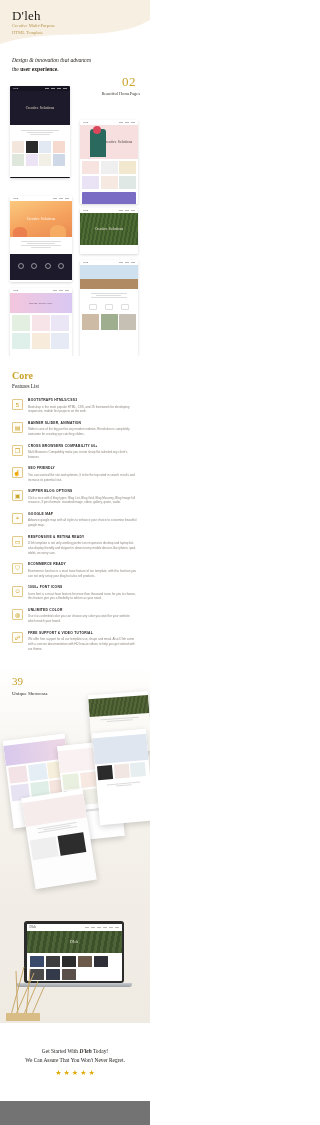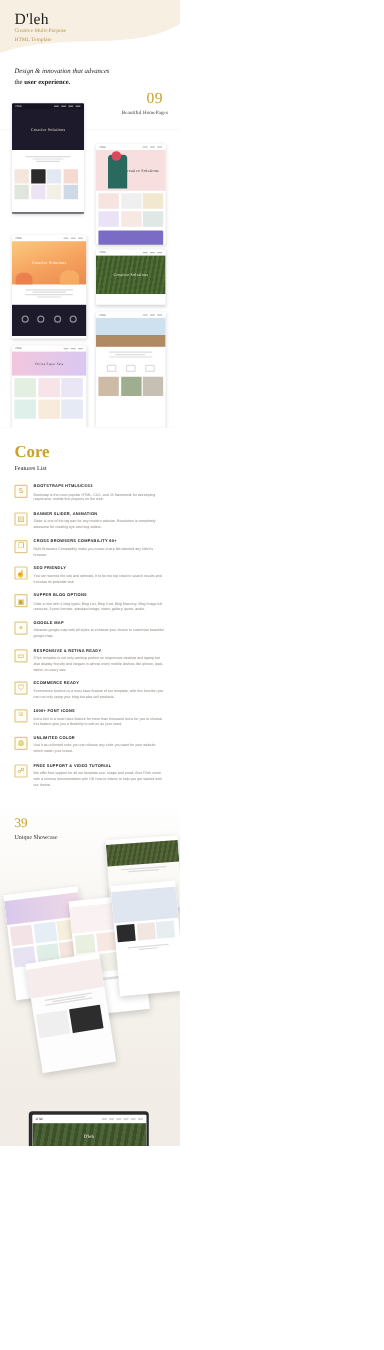--- a/index.html
+++ b/index.html
@@ -3,21 +3,21 @@
 <meta charset="utf-8">
 <style>
   * { box-sizing: border-box; margin: 0; padding: 0; }
   html, body { width: 150px; }
   body {
     width: 150px; height: 1125px;
     background: #ffffff;
     font-family: "Liberation Sans", sans-serif;
     overflow: hidden; position: relative;
   }
-  .page { width: 150px; height: 955px; position: relative; overflow: hidden; background:#e5e5e5; }
+  .page { width: 150px; height: 1125px; position: relative; overflow: hidden; background:#737373; }
 
   
   .hero { position: relative; width: 150px; height: 108px; background: #ffffff; overflow: hidden; }
   .hero-curve { position: absolute; left: 0; top: 0; width: 150px; height: 50px; }
   .brand-title {
     position: absolute; left: 12px; top: 8px;
     font-family: "Liberation Serif", serif;
     font-size: 13px; color: #1c1c1c; letter-spacing: .2px;
   }
   .brand-sub {
@@ -63,21 +63,21 @@
   .lines { padding: 3px 6px; }
   .lines i { display: block; height: .8px; background: #dcdcdc; margin-bottom: 1.2px; border-radius: 2px; }
   .lines i.s { width: 55%; margin-left: 22%; }
   .lines i.m { width: 80%; margin-left: 10%; }
   .lines i.c { width: 40%; margin-left: 30%; }
   .dots-row { display:flex; justify-content:space-around; padding: 3px 4px; }
   .dots-row u { display:block; width:6px; height:6px; border-radius:50%; border:.5px solid rgba(255,255,255,.5); text-decoration:none; }
 
   
   .core { position: relative; padding: 14px 12px 6px; background:#fff; }
-  .core-title { font-family:"Liberation Serif",serif; font-size: 14px; color:#c9a227; }
+  .core-title { font-family:"Liberation Serif",serif; font-size: 10px; color:#c9a227; }
   .core-sub { font-family:"Liberation Serif",serif; font-size: 5.2px; color:#2c2926; margin-top: 2px; }
   .feat-list { margin-top: 10px; }
   .feat { display: flex; gap: 5px; margin-bottom: 7.5px; }
   .feat-ico {
     flex: 0 0 11px; width: 11px; height: 11px; border: .6px solid #e0c98a;
     border-radius: 1px; display:flex; align-items:center; justify-content:center;
     color:#c9a227; font-size: 6px; background:#fffdf6;
   }
   .feat-body { flex: 1; }
   .feat-h {
@@ -117,21 +117,21 @@
     </svg>
     <div class="brand-title">D'leh</div>
     <div class="brand-sub">
       <span>Creative Multi-Purpose</span><br>
       <span>HTML Template</span>
     </div>
     <div class="hero-tag">
       <i>Design &amp; innovation that advances</i><br>
       <span>the </span><b>user experience.</b>
     </div>
-    <div class="count-num">09</div>
+    <div class="count-num">02</div>
     <div class="count-label">Beautiful HomePages</div>
   </section>
 
   <section class="shots">
 
     <div class="shot" style="left:10px;top:-22px;width:60px;height:92px;background:#161421;">
       <div class="bar dark">
         <span class="bar-logo">D'leh</span>
         <span class="bar-nav">
             <span></span>

